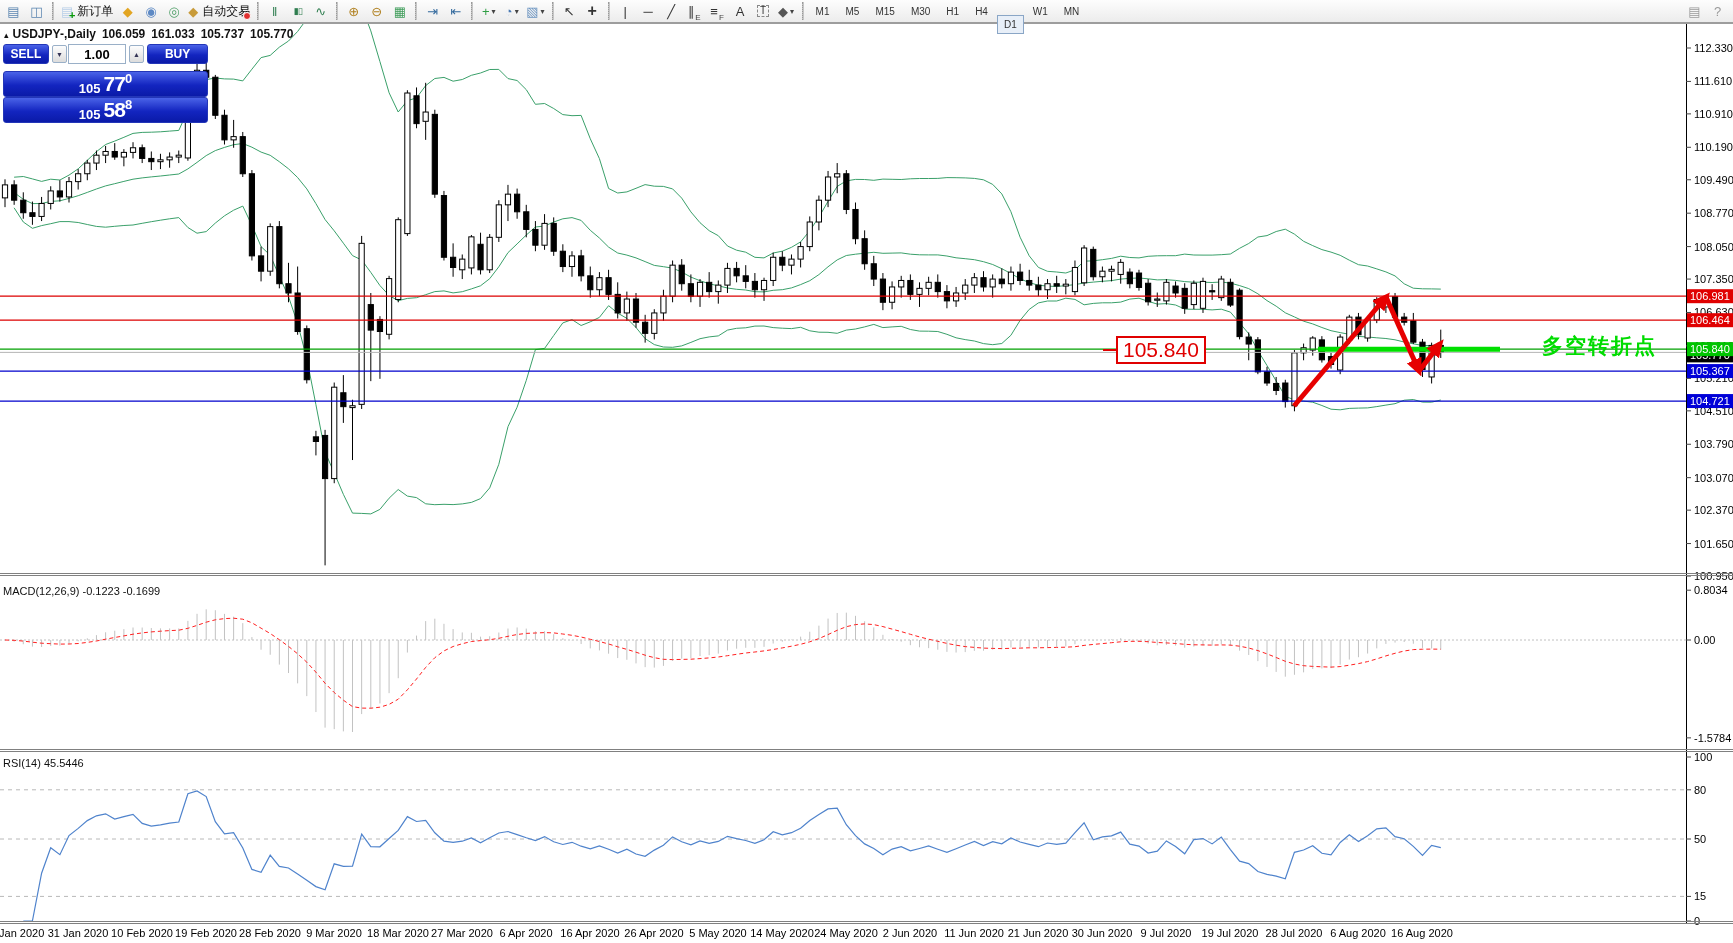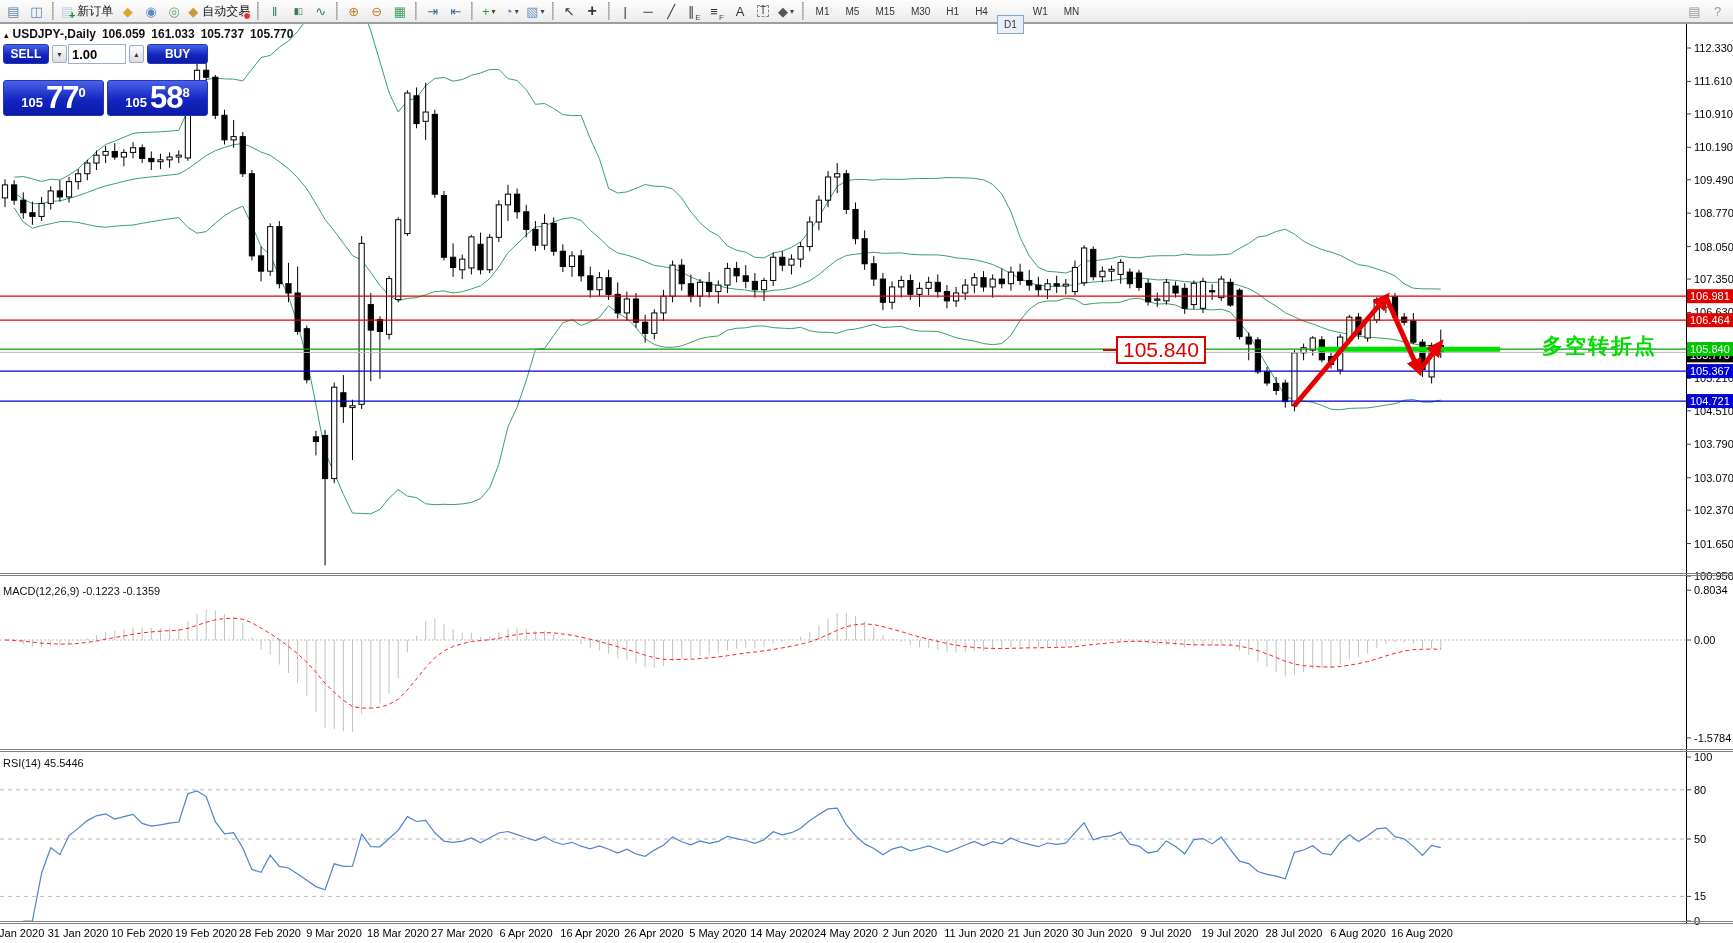--- a/index.html
+++ b/index.html
@@ -35,25 +35,25 @@
   .symbol-bar span{margin-right:6px;}
   .trade-panel{position:absolute;left:3px;top:44px;width:205px;height:58px;z-index:20;font-weight:700;}
   .tp-row1{display:flex;height:20px;}
   .btn-blue{background:linear-gradient(#4a63e8,#1325c0 55%,#0a1aa8);color:#fff;border:1px solid #2336b8;
     border-radius:3px;font-family:inherit;font-weight:700;}
   .tp-sell{width:48px;font-size:12px;}
   .tp-buy{width:64px;font-size:12px;margin-left:2px;}
   .tp-spin{width:16px;height:18px;margin:1px 1px 0 3px;background:linear-gradient(#fdfdfd,#dcdcdc);
     border:1px solid #9ab0c8;border-radius:2px;font-size:7px;color:#335;padding:0;}
   .tp-vol{width:50px;height:16px;border:1px solid #9ab0c8;font-size:13px;font-weight:700;
-    text-align:left;padding:1px 3px;font-family:inherit;}
-  .tp-row2{display:flex;height:36px;margin-top:16px;}
+    text-align:center;padding:1px 3px;font-family:inherit;}
+  .tp-row2{display:flex;height:36px;margin-top:7px;flex-direction:column;}
   .tp-price{flex:1;display:flex;align-items:center;justify-content:center;color:#fff;}
   .tp-price .sm{font-size:13px;margin-right:3px;margin-top:8px;}
-  .tp-price .lg{font-size:31px;letter-spacing:-1px;}
+  .tp-price .lg{font-size:21px;letter-spacing:-1px;}
   .tp-price .sup{font-size:13px;margin-top:-12px;}
   .ind-label{position:absolute;left:3px;font-size:11px;color:#111;z-index:20;}
   .macd-label{top:585px;}
   .rsi-label{top:757px;}
   .price-callout{position:absolute;left:1103px;top:336px;z-index:20;display:flex;align-items:center;}
   .price-callout .dash{width:13px;height:2px;background:#e00000;}
   .price-callout .box{border:2px solid #e00000;color:#e00000;background:#fff;
     font-size:21px;line-height:24px;padding:0 5px;font-weight:400;}
   .cn-note{position:absolute;left:1542px;top:332px;z-index:20;font-size:21px;font-weight:700;
     color:#00dc00;letter-spacing:2px;white-space:nowrap;}
@@ -808,20 +808,20 @@
     </div>
     <div style="width:3px"></div>
     <div class="btn-blue tp-price">
       <span class="sm">105</span>
       <span class="lg">58</span>
       <span class="sup">8</span>
     </div>
   </div>
 </div>
 
-<div class="ind-label macd-label">MACD(12,26,9) -0.1223 -0.1359</div>
+<div class="ind-label macd-label">MACD(12,26,9) -0.1223 -0.1699</div>
 <div class="ind-label rsi-label">RSI(14) 45.5446</div>
 
 <div class="price-callout">
   <span class="dash"></span>
   <span class="box">105.840</span>
 </div>
 <div class="cn-note">多空转折点</div>
 
 </body></html>

